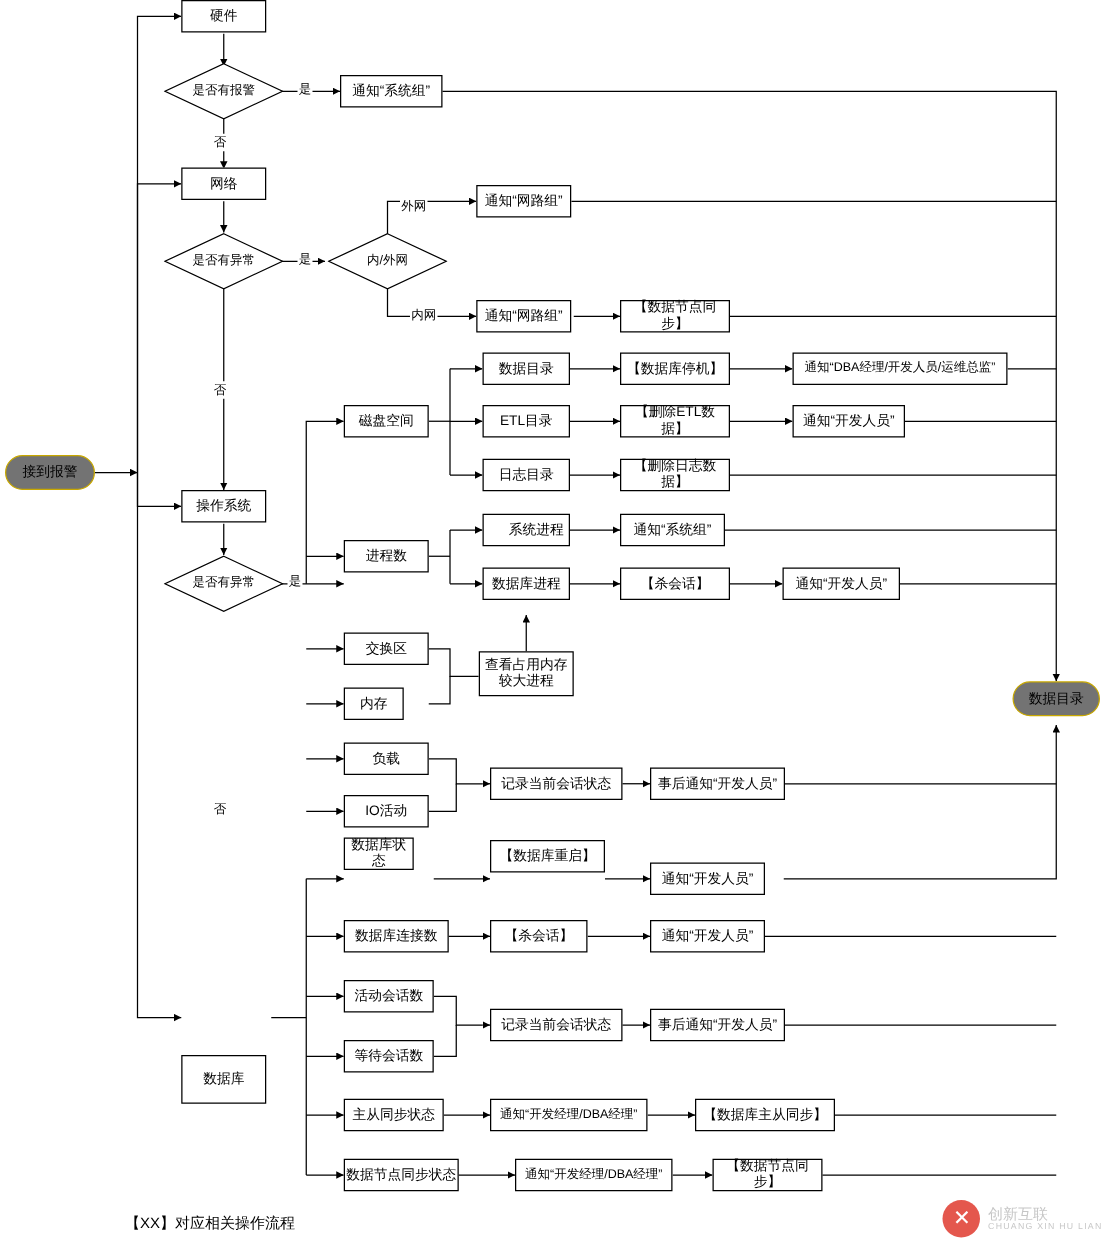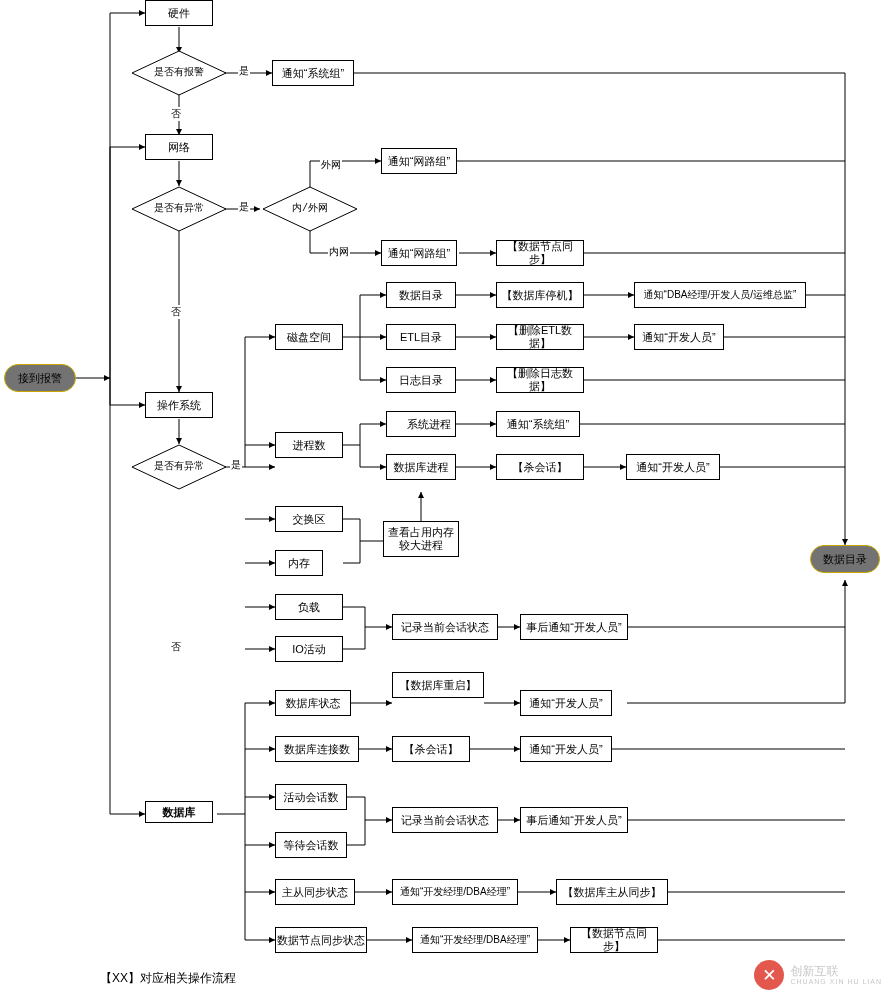--- a/index.html
+++ b/index.html
@@ -7,21 +7,21 @@
     width:890px;height:1002px;position:relative;background:#ffffff;
     font-family:"Liberation Sans","DejaVu Sans",sans-serif;
     font-size:11px;color:#000;overflow:hidden;
   }
   #canvas{position:absolute;left:0;top:0;width:890px;height:1002px;}
   .node{position:absolute;box-sizing:border-box;display:flex;align-items:center;justify-content:center;text-align:center;line-height:1.15;}
   .box{border:1px solid #000;background:#fff;font-size:11px;}
   .term{border:1px solid #c8a800;background:#737373;border-radius:14px;font-size:11px;}
   .diamond{border:0;background:transparent;font-size:10px;}
   .diamond .dshape{position:absolute;left:0;top:0;width:100%;height:100%;}
-  .diamond .dtext{position:relative;z-index:2;font-family:Liberation Mono, monospace;}
+  .diamond .dtext{position:relative;z-index:2;}
   .elabel{position:absolute;font-size:10px;background:#fff;padding:0 1px;}
   .caption{position:absolute;font-size:12px;}
   svg.lines{position:absolute;left:0;top:0;width:890px;height:1002px;pointer-events:none;}
   .wm{position:absolute;right:8px;bottom:12px;display:flex;align-items:center;gap:6px;opacity:.85;}
   .wm .wmcircle{width:30px;height:30px;border-radius:50%;background:#e03a2f;color:#fff;display:flex;align-items:center;justify-content:center;font-size:17px;}
   .wm .wmtxt{line-height:1.1;color:#bdbdbd;font-size:12px;}
   .wm .wmtxt small{display:block;font-size:7px;letter-spacing:1px;}
 </style>
 </head>
 <body>
@@ -259,24 +259,24 @@
   <div class="node box" style="left:275px;top:636px;width:68px;height:26px;">
     <span>IO活动</span>
   </div>
   <div class="node box" style="left:392px;top:614px;width:106px;height:26px;">
     <span>记录当前会话状态</span>
   </div>
   <div class="node box" style="left:520px;top:614px;width:108px;height:26px;">
     <span>事后通知“开发人员”</span>
   </div>
 
-  <div class="node box" style="left:145px;top:801px;width:68px;height:22px;font-weight:bold;">
+  <div class="node box" style="left:145px;top:844px;width:68px;height:39px;">
     <span>数据库</span>
   </div>
-  <div class="node box" style="left:275px;top:690px;width:76px;height:26px;">
+  <div class="node box" style="left:275px;top:670px;width:56px;height:26px;">
     <span>数据库状态</span>
   </div>
   <div class="node box" style="left:392px;top:672px;width:92px;height:26px;">
     <span>【数据库重启】</span>
   </div>
   <div class="node box" style="left:520px;top:690px;width:92px;height:26px;">
     <span>通知“开发人员”</span>
   </div>
   <div class="node box" style="left:275px;top:736px;width:84px;height:26px;">
     <span>数据库连接数</span>

